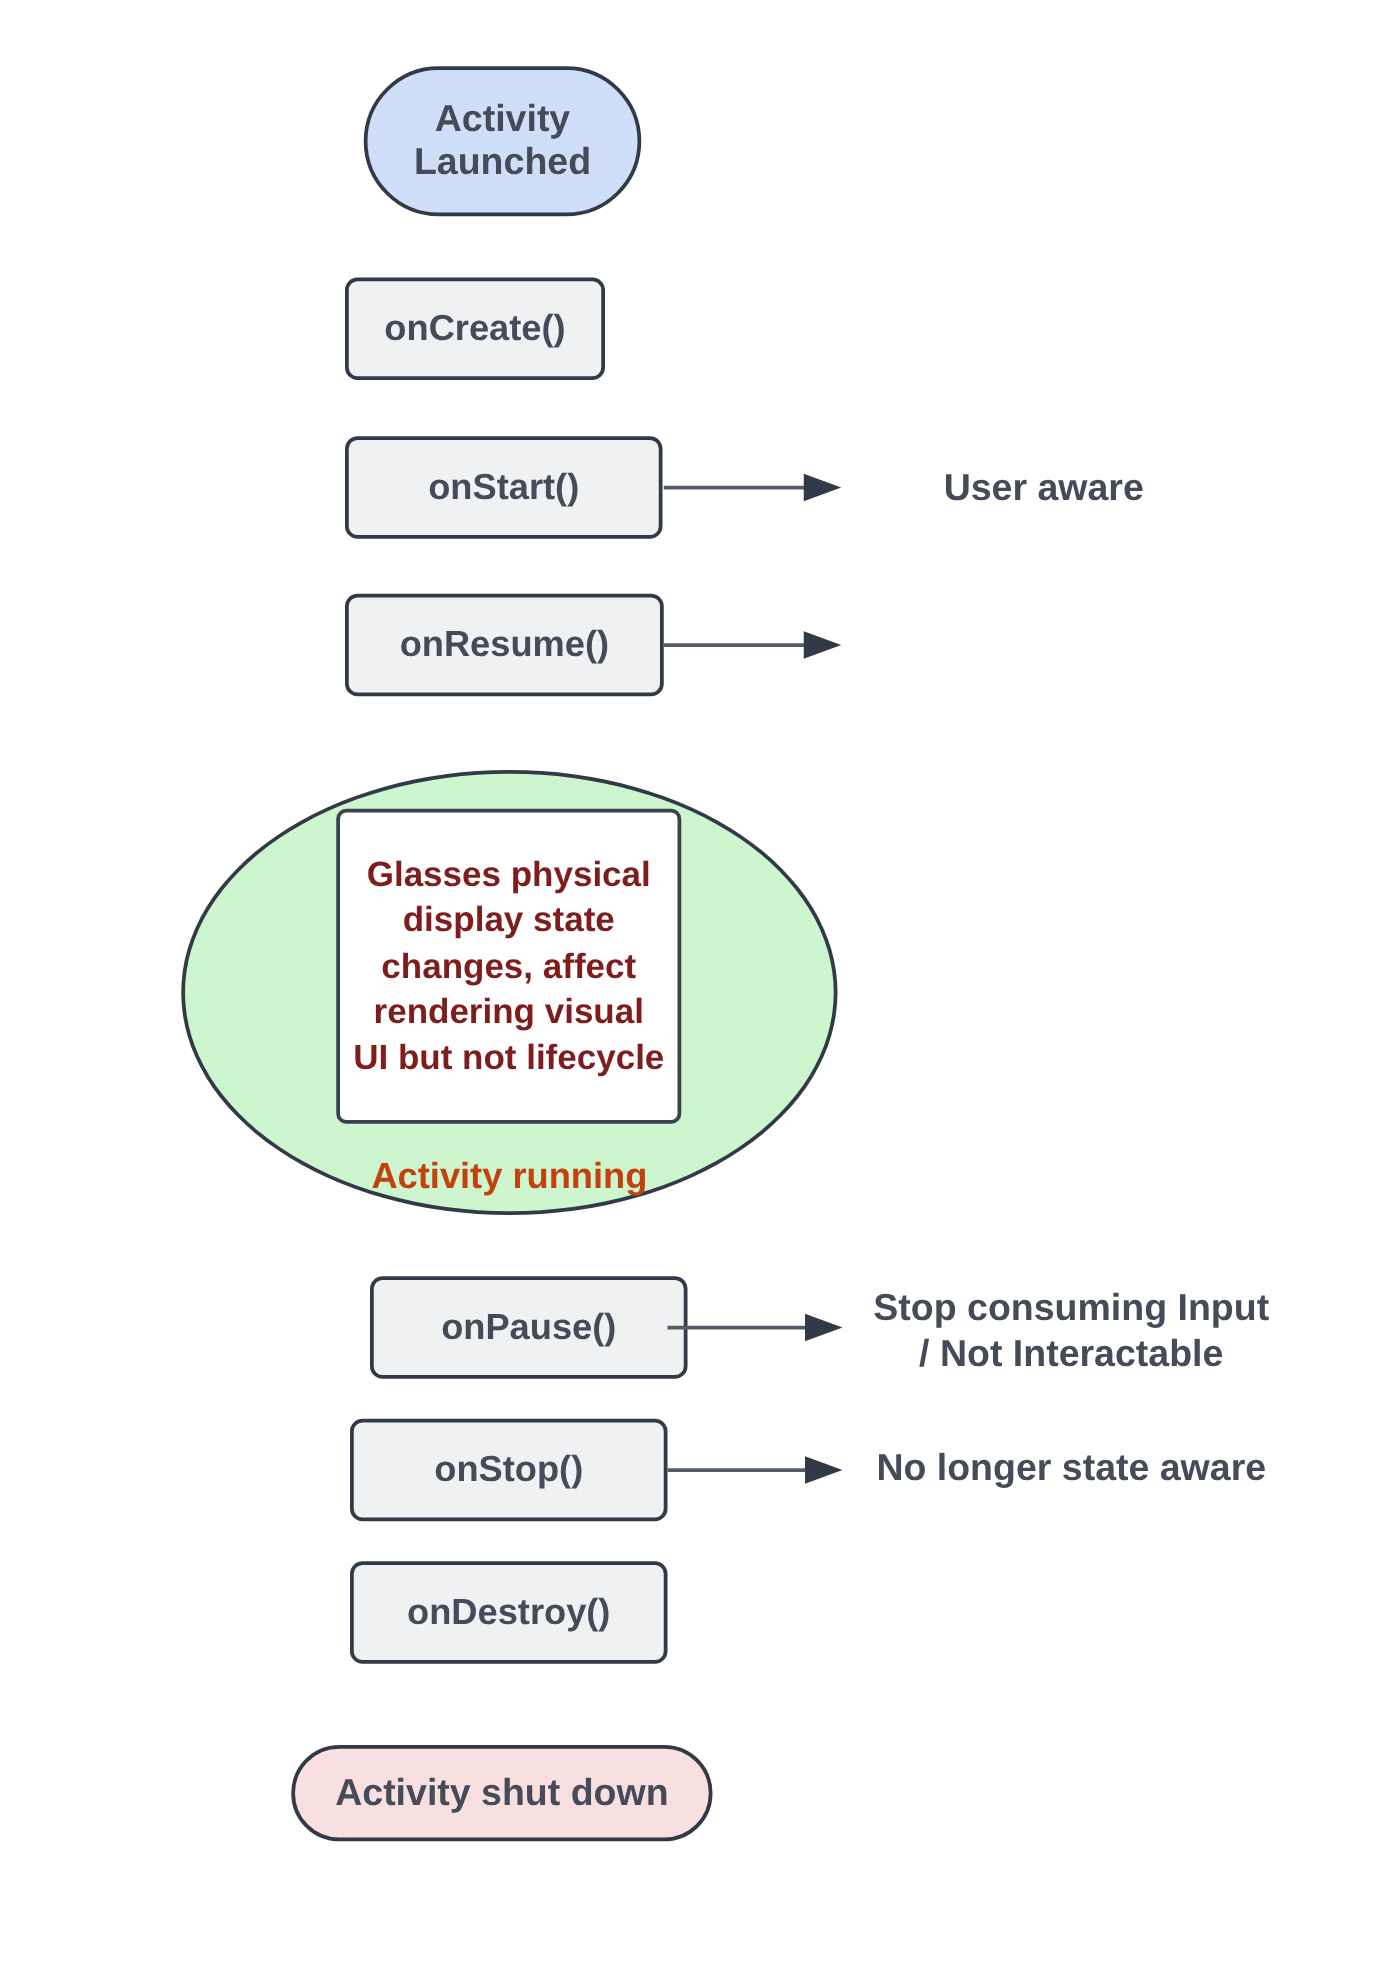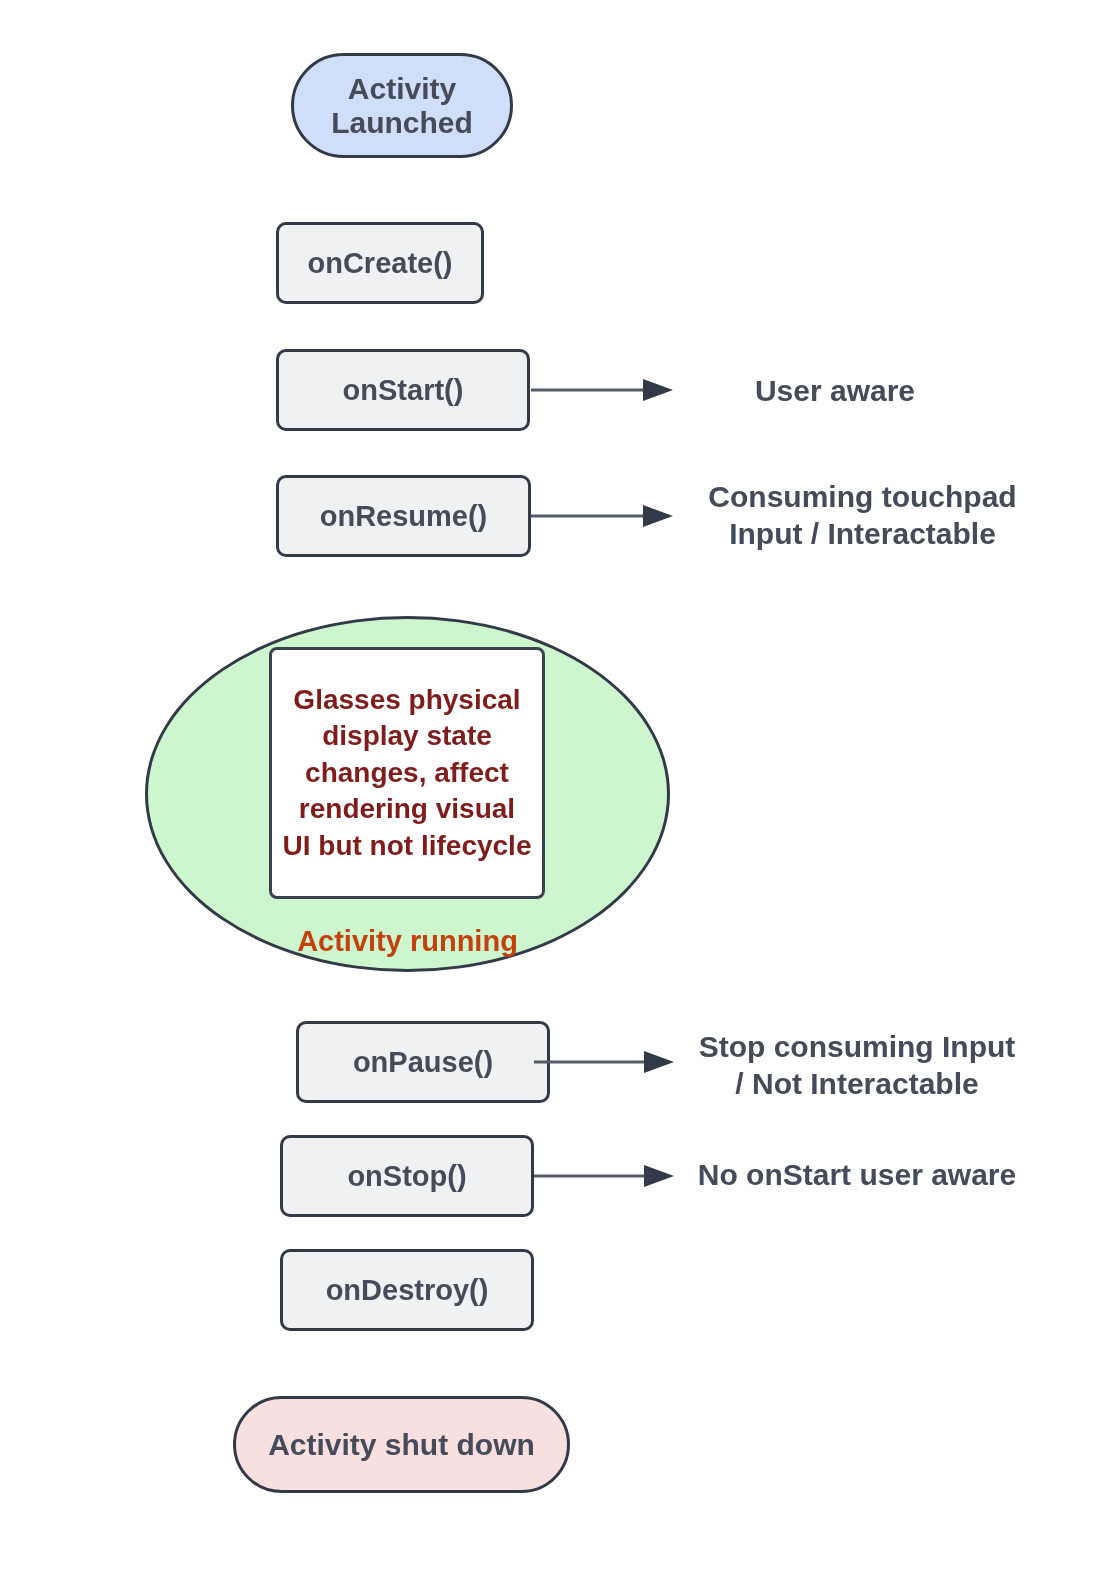--- a/index.html
+++ b/index.html
@@ -101,21 +101,21 @@
     line-height: 1.22;
     text-align: center;
     white-space: pre-line;
   }
 </style>
 </head>
 <body>
 
 <div id="canvas">
 
-  <div class="node terminator launched" style="left:291px; top:53px; width:222px; height:105px;">
+  <div class="node terminator launched" style="left:291px; top:53px; width:222px; height:120px;">
     <span style="white-space: pre-line;">Activity
 Launched</span>
   </div>
 
   <div class="node step-box" style="left:276px; top:222px; width:208px; height:82px;">
     <span>onCreate()</span>
   </div>
 
   <div class="node step-box" style="left:276px; top:349px; width:254px; height:82px;">
     <span>onStart()</span>
@@ -132,22 +132,20 @@
   <div class="node step-box" style="left:276px; top:475px; width:255px; height:82px;">
     <span>onResume()</span>
   </div>
 
   <div class="arrow" style="left:531px; top:504px; width:142px;">
     <svg width="142" height="24" viewBox="0 0 142 24">
       <line x1="0" y1="12" x2="116" y2="12" stroke="#555c68" stroke-width="3"></line>
       <polygon points="112,1 142,12 112,23" fill="#333a47"></polygon>
     </svg>
   </div>
-  <div class="side-label" style="left: 690px; top: 479px; width: 345px; white-space: pre-line;">Consuming touchpad
-Input / Interactable</div>
 
   <div class="running-ellipse" style="left:145px; top:616px; width:525px; height:356px;"></div>
   <div class="running-inner" style="left:269px; top:647px; width:276px; height:252px;">
     <span>Glasses physical display state changes, affect rendering visual UI but not lifecycle</span>
   </div>
   <div class="running-label" style="left:145px; top:925px; width:525px;">Activity running</div>
 
   <div class="node step-box" style="left:296px; top:1021px; width:254px; height:82px;">
     <span>onPause()</span>
   </div>
@@ -164,23 +162,23 @@
   <div class="node step-box" style="left:280px; top:1135px; width:254px; height:82px;">
     <span>onStop()</span>
   </div>
 
   <div class="arrow" style="left:534px; top:1164px; width:140px;">
     <svg width="140" height="24" viewBox="0 0 140 24">
       <line x1="0" y1="12" x2="114" y2="12" stroke="#555c68" stroke-width="3"></line>
       <polygon points="110,1 140,12 110,23" fill="#333a47"></polygon>
     </svg>
   </div>
-  <div class="side-label" style="left:682px; top:1157px; width:350px;">No onStart user aware</div>
+  <div class="side-label" style="left:682px; top:1157px; width:350px;">No longer state aware</div>
 
   <div class="node step-box" style="left:280px; top:1249px; width:254px; height:82px;">
     <span>onDestroy()</span>
   </div>
 
-  <div class="node terminator shutdown" style="left:233px; top:1396px; width:337px; height:97px;">
+  <div class="node terminator shutdown" style="left:233px; top:1396px; width:337px; height:77px;">
     <span>Activity shut down</span>
   </div>
 
 </div>
 
 </body></html>

